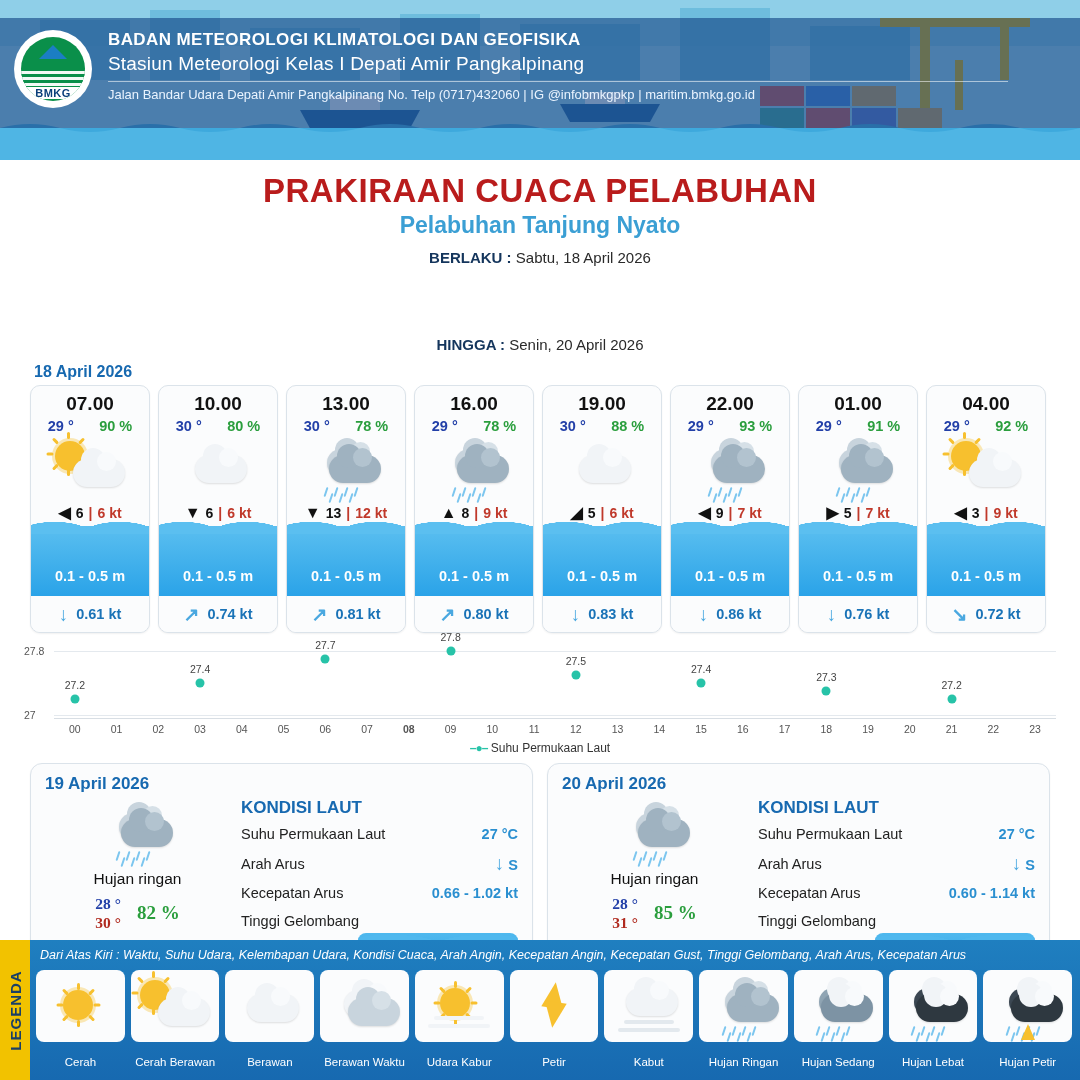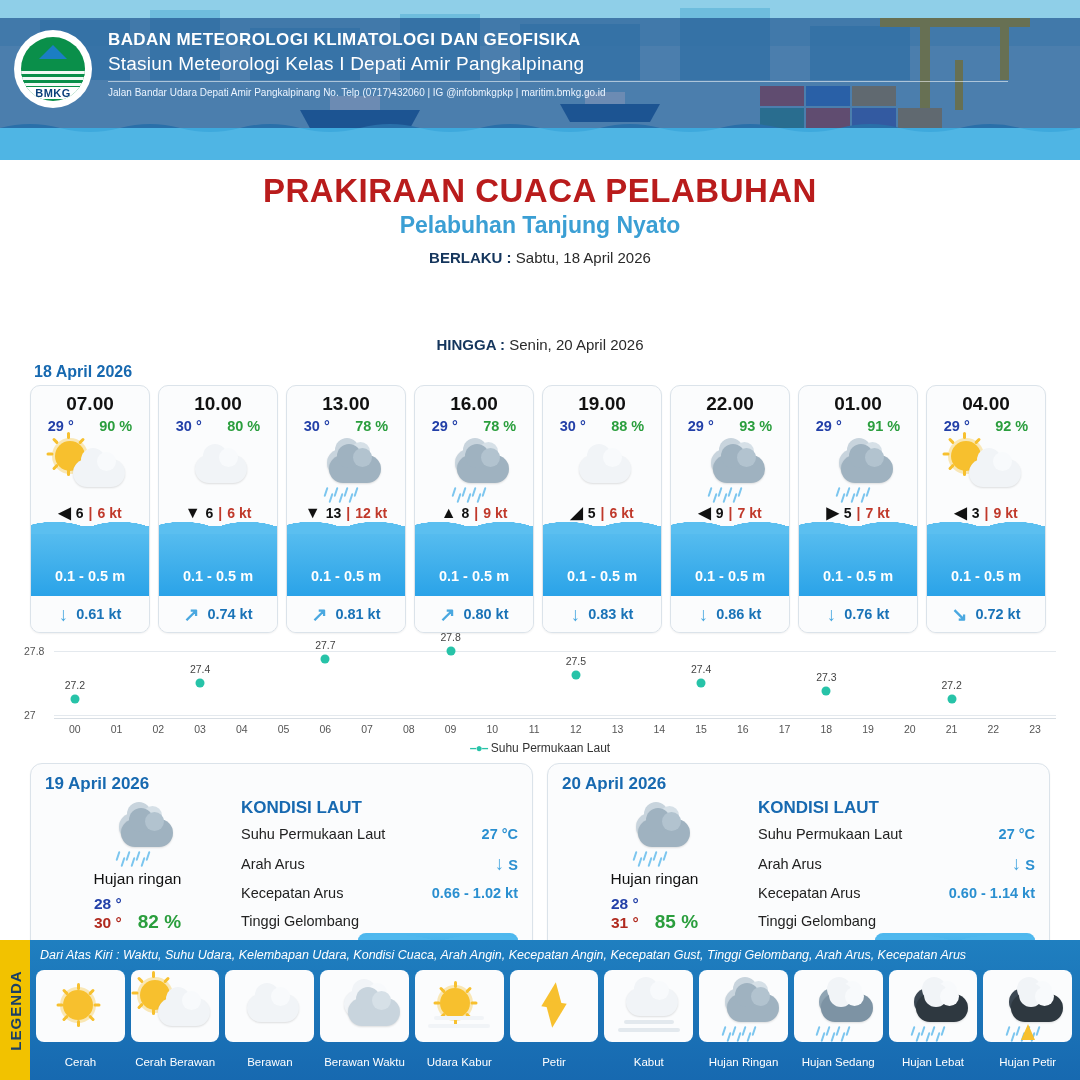--- a/index.html
+++ b/index.html
@@ -49,21 +49,21 @@
   }
   .logo-text {
     position:absolute; bottom: 2px; width: 100%; text-align: center;
     font-size: 11px; font-weight: bold; color: #0a3f7a; letter-spacing: .5px;
     background: #fff;
   }
   .header-text { position: absolute; left: 108px; top: 30px; z-index: 6; width: 950px; }
   .h-line1 { color: #ffffff; font-size: 17px; font-weight: bold; letter-spacing: .4px; }
   .h-line2 { color: #ffffff; font-size: 19px; font-weight: normal; margin-top: 3px; letter-spacing: .2px; }
   .h-divider { height: 1px; background: rgba(255,255,255,.55); margin: 6px 0 5px 0; width: 900px; }
-  .h-line3 { color: #eaf4ff; font-size: 10px; }
+  .h-line3 { color: #eaf4ff; font-size: 13px; }
 
   
   .title-wrap { text-align: center; margin-top: 12px; }
   .title-main {
     font-size: 33px; font-weight: bold; color: #b91c1c; letter-spacing: .5px;
   }
   .title-sub { font-size: 23px; font-weight: bold; color: #3b9fd4; margin-top: 2px; }
   .valid-row {
     display: flex; justify-content: center; gap: 70px; margin-top: 10px;
     font-size: 15px; color: #14355c; flex-direction: column;
@@ -143,21 +143,21 @@
   .days { display:flex; gap: 14px; padding: 0 30px; margin-top: 6px; }
   .day {
     flex:1; border: 1px solid #dbe3ea; border-radius: 12px; background:#fbfcfd;
     padding: 10px 14px 12px; position: relative; height: 255px;
     box-shadow: 0 1px 2px rgba(0,0,0,.05);
   }
   .day-date { font-size: 17px; font-weight: bold; color: #1769b0; }
   .day-left { position:absolute; left: 14px; top: 34px; width: 185px; text-align:center; }
   .day-ico { height: 66px; display:flex; align-items:center; justify-content:center; }
   .day-cond { font-size: 15.5px; color:#111; margin-top: 6px; }
-  .day-temps { margin-top: 6px; display:flex; align-items:flex-end; justify-content:center; gap: 16px; }
+  .day-temps { margin-top: 6px; display:flex; align-items:center; justify-content:center; gap: 16px; font-family: Liberation Serif, serif; }
   .tcol div { font-size: 15.5px; font-weight:bold; line-height: 1.25; }
   .tmin { color:#2340a8; } .tmax { color:#b02a1f; }
   .dhum { font-size: 19px; font-weight: bold; color: #2a9e3d; }
   .day-wind { margin-top: 12px; font-size: 15px; font-weight: bold; color:#111; display:flex; align-items:center; justify-content:center; gap:8px;}
   .day-gust { margin-top: 4px; font-size: 15px; font-weight: bold; color:#b02a1f; }
   .day-right { position:absolute; left: 210px; top: 34px; right: 14px; }
   .kl-title { font-size: 17px; font-weight: bold; color:#1769b0; margin-bottom: 8px; }
   .kl-row { display:flex; justify-content:space-between; align-items:center; font-size: 14.5px; color:#222; margin-bottom: 12px; }
   .kl-val { color:#2a8fd0; font-weight:bold; }
   .kl-val2 { color:#2a8fd0; font-weight:bold; font-size: 14.5px; }
@@ -545,21 +545,21 @@
       <div class="gridline" style="top: 68px;"></div>
       <div class="ylab" style="top: 68px;">27</div>
       <div class="xlab" style="left: 2.08333%;">00</div>
       <div class="xlab" style="left: 6.25%;">01</div>
       <div class="xlab" style="left: 10.4167%;">02</div>
       <div class="xlab" style="left: 14.5833%;">03</div>
       <div class="xlab" style="left: 18.75%;">04</div>
       <div class="xlab" style="left: 22.9167%;">05</div>
       <div class="xlab" style="left: 27.0833%;">06</div>
       <div class="xlab" style="left: 31.25%;">07</div>
-      <div class="xlab" style="left: 35.4167%;">08</div>
+      <div class="xlab" style="left: 35.4167%; font-weight: bold;">08</div>
       <div class="xlab" style="left: 39.5833%;">09</div>
       <div class="xlab" style="left: 43.75%;">10</div>
       <div class="xlab" style="left: 47.9167%;">11</div>
       <div class="xlab" style="left: 52.0833%;">12</div>
       <div class="xlab" style="left: 56.25%;">13</div>
       <div class="xlab" style="left: 60.4167%;">14</div>
       <div class="xlab" style="left: 64.5833%;">15</div>
       <div class="xlab" style="left: 68.75%;">16</div>
       <div class="xlab" style="left: 72.9167%;">17</div>
       <div class="xlab" style="left: 77.0833%;">18</div>

